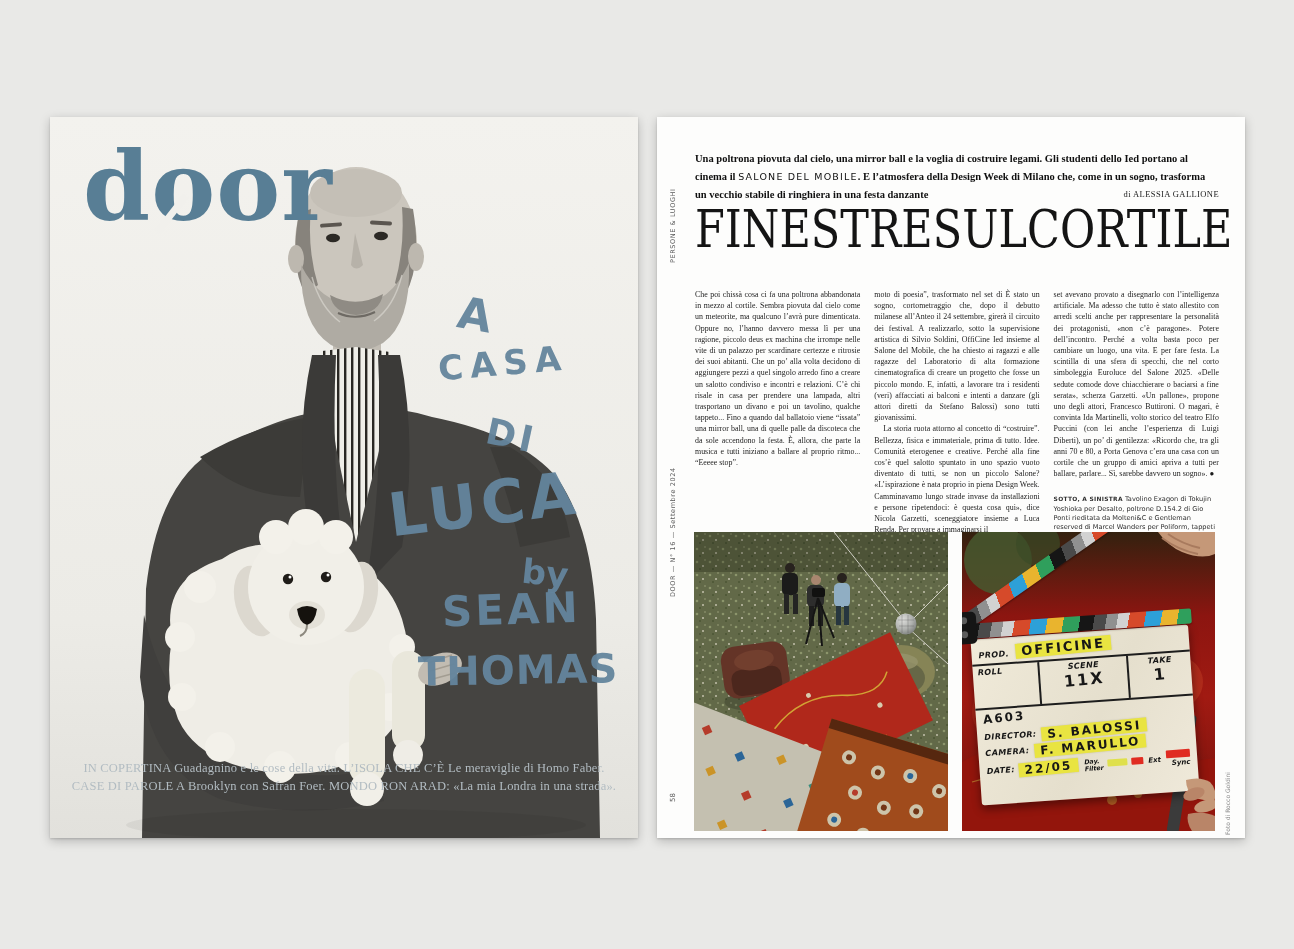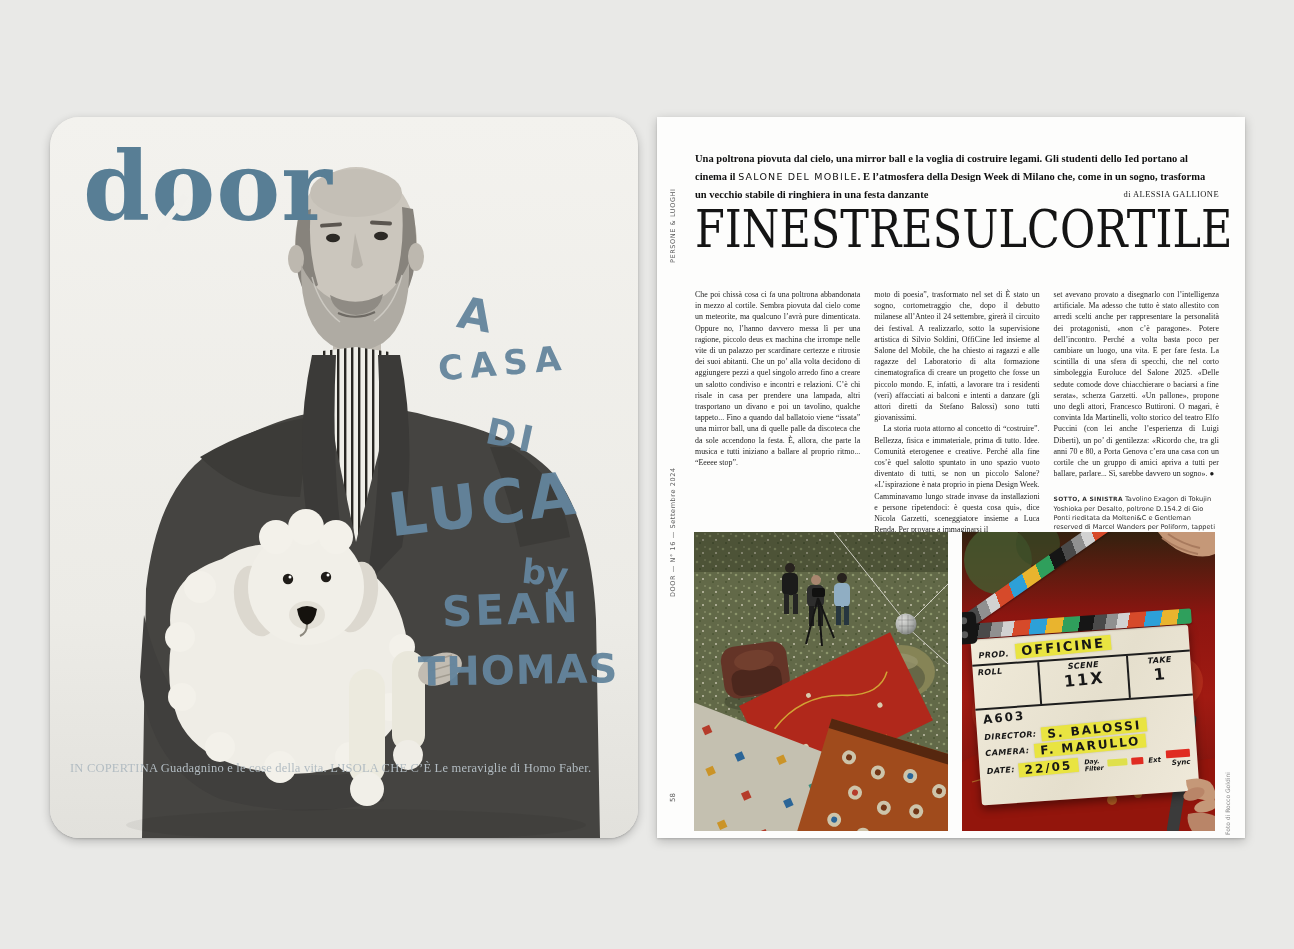--- a/index.html
+++ b/index.html
@@ -1,34 +1,34 @@
 <!DOCTYPE html>
 <html><head>
 <meta charset="utf-8">
 <style>
   html,body{margin:0;padding:0;background:#e9e9e7;}
   .stage{position:relative;width:1294px;height:949px;background:#e9e9e7;overflow:hidden;
          font-family:"Liberation Serif","DejaVu Serif",serif;}
   .page{position:absolute;background:#fdfdfc;box-shadow:0 3px 10px rgba(0,0,0,.22),0 1px 2px rgba(0,0,0,.15);}
   
-  .cover{left:50px;top:117px;width:588px;height:721px;background:#f1f0ec;overflow:hidden;border-radius:29px;}
+  .cover{left:50px;top:117px;width:588px;height:721px;background:#f1f0ec;overflow:hidden;}
   .cover svg{position:absolute;inset:0;}
   .logo{position:absolute;left:33px;top:22px;font-family:"DejaVu Serif",serif;font-weight:bold;
         font-size:96px;line-height:1;letter-spacing:1px;color:#587e95;}
   .logo-slash{position:absolute;left:118px;top:74px;width:7px;height:46px;background:#f1f0ec;
         transform:rotate(38deg);}
   .hand{position:absolute;font-family:"DejaVu Sans",sans-serif;font-weight:bold;color:#64859d;opacity:.95;}
   .hw-a{left:408px;top:172px;font-size:44px;transform:rotate(10deg);}
   .hw-casa{left:388px;top:226px;font-size:34px;letter-spacing:7px;transform:rotate(-5deg);}
   .hw-di{left:436px;top:298px;font-size:36px;letter-spacing:4px;transform:rotate(12deg);}
   .hw-luca{left:338px;top:352px;font-size:60px;letter-spacing:4px;transform:rotate(-7deg);}
   .hw-by{left:472px;top:436px;font-size:34px;transform:rotate(6deg);}
   .hw-sean{left:392px;top:468px;font-size:42px;letter-spacing:3px;transform:rotate(-2deg);}
   .hw-thomas{left:368px;top:530px;font-size:40px;letter-spacing:1px;transform:rotate(-1deg);}
-  .coverlines{position:absolute;left:20px;right:20px;top:642px;color:#b2bcc2;
+  .coverlines{position:absolute;left:20px;right:20px;top:642px;text-align:center;color:#b2bcc2;
         font-size:12.5px;line-height:18px;letter-spacing:.2px;}
   
   .article{left:657px;top:117px;width:588px;height:721px;}
   .vtext{position:absolute;font-family:"DejaVu Sans",sans-serif;font-size:6.5px;letter-spacing:.6px;
         color:#5a5a5a;writing-mode:vertical-rl;transform:rotate(180deg);}
   .v-section{left:12px;top:36px;height:110px;}
   .v-issue{left:12px;top:290px;height:190px;}
   .v-pagenum{position:absolute;left:12px;top:676px;font-family:"DejaVu Sans",sans-serif;font-size:7px;
         color:#5a5a5a;writing-mode:vertical-rl;transform:rotate(180deg);}
   .intro{position:absolute;left:38px;top:33px;width:524px;font-size:10.5px;line-height:18px;
@@ -179,20 +179,21 @@
     <div class="logo-slash"></div>
     <div class="hand hw-a">A</div>
     <div class="hand hw-casa">CASA</div>
     <div class="hand hw-di">DI</div>
     <div class="hand hw-luca">LUCA</div>
     <div class="hand hw-by">by</div>
     <div class="hand hw-sean">SEAN</div>
     <div class="hand hw-thomas">THOMAS</div>
     <div class="coverlines">
       <div>IN COPERTINA Guadagnino e le cose della vita. L’ISOLA CHE C’È Le meraviglie di Homo Faber.</div>
+      <div>CASE DI PAROLE A Brooklyn con Safran Foer. MONDO RON ARAD: «La mia Londra in una strada».</div>
     </div>
   </div>
 
   <div class="page article">
     <div class="vtext v-section">PERSONE &amp; LUOGHI</div>
     <div class="vtext v-issue">DOOR  —  N° 16  —  Settembre 2024</div>
     <div class="v-pagenum">58</div>
 
     <div class="intro">
       <span>Una poltrona piovuta dal cielo, una mirror ball e la voglia di costruire legami. Gli studenti dello Ied portano al cinema il </span><span class="brand">SALONE DEL MOBILE</span><span>. E l’atmosfera della Design Week di Milano che, come in un sogno, trasforma un vecchio stabile di ringhiera in una festa danzante</span>

